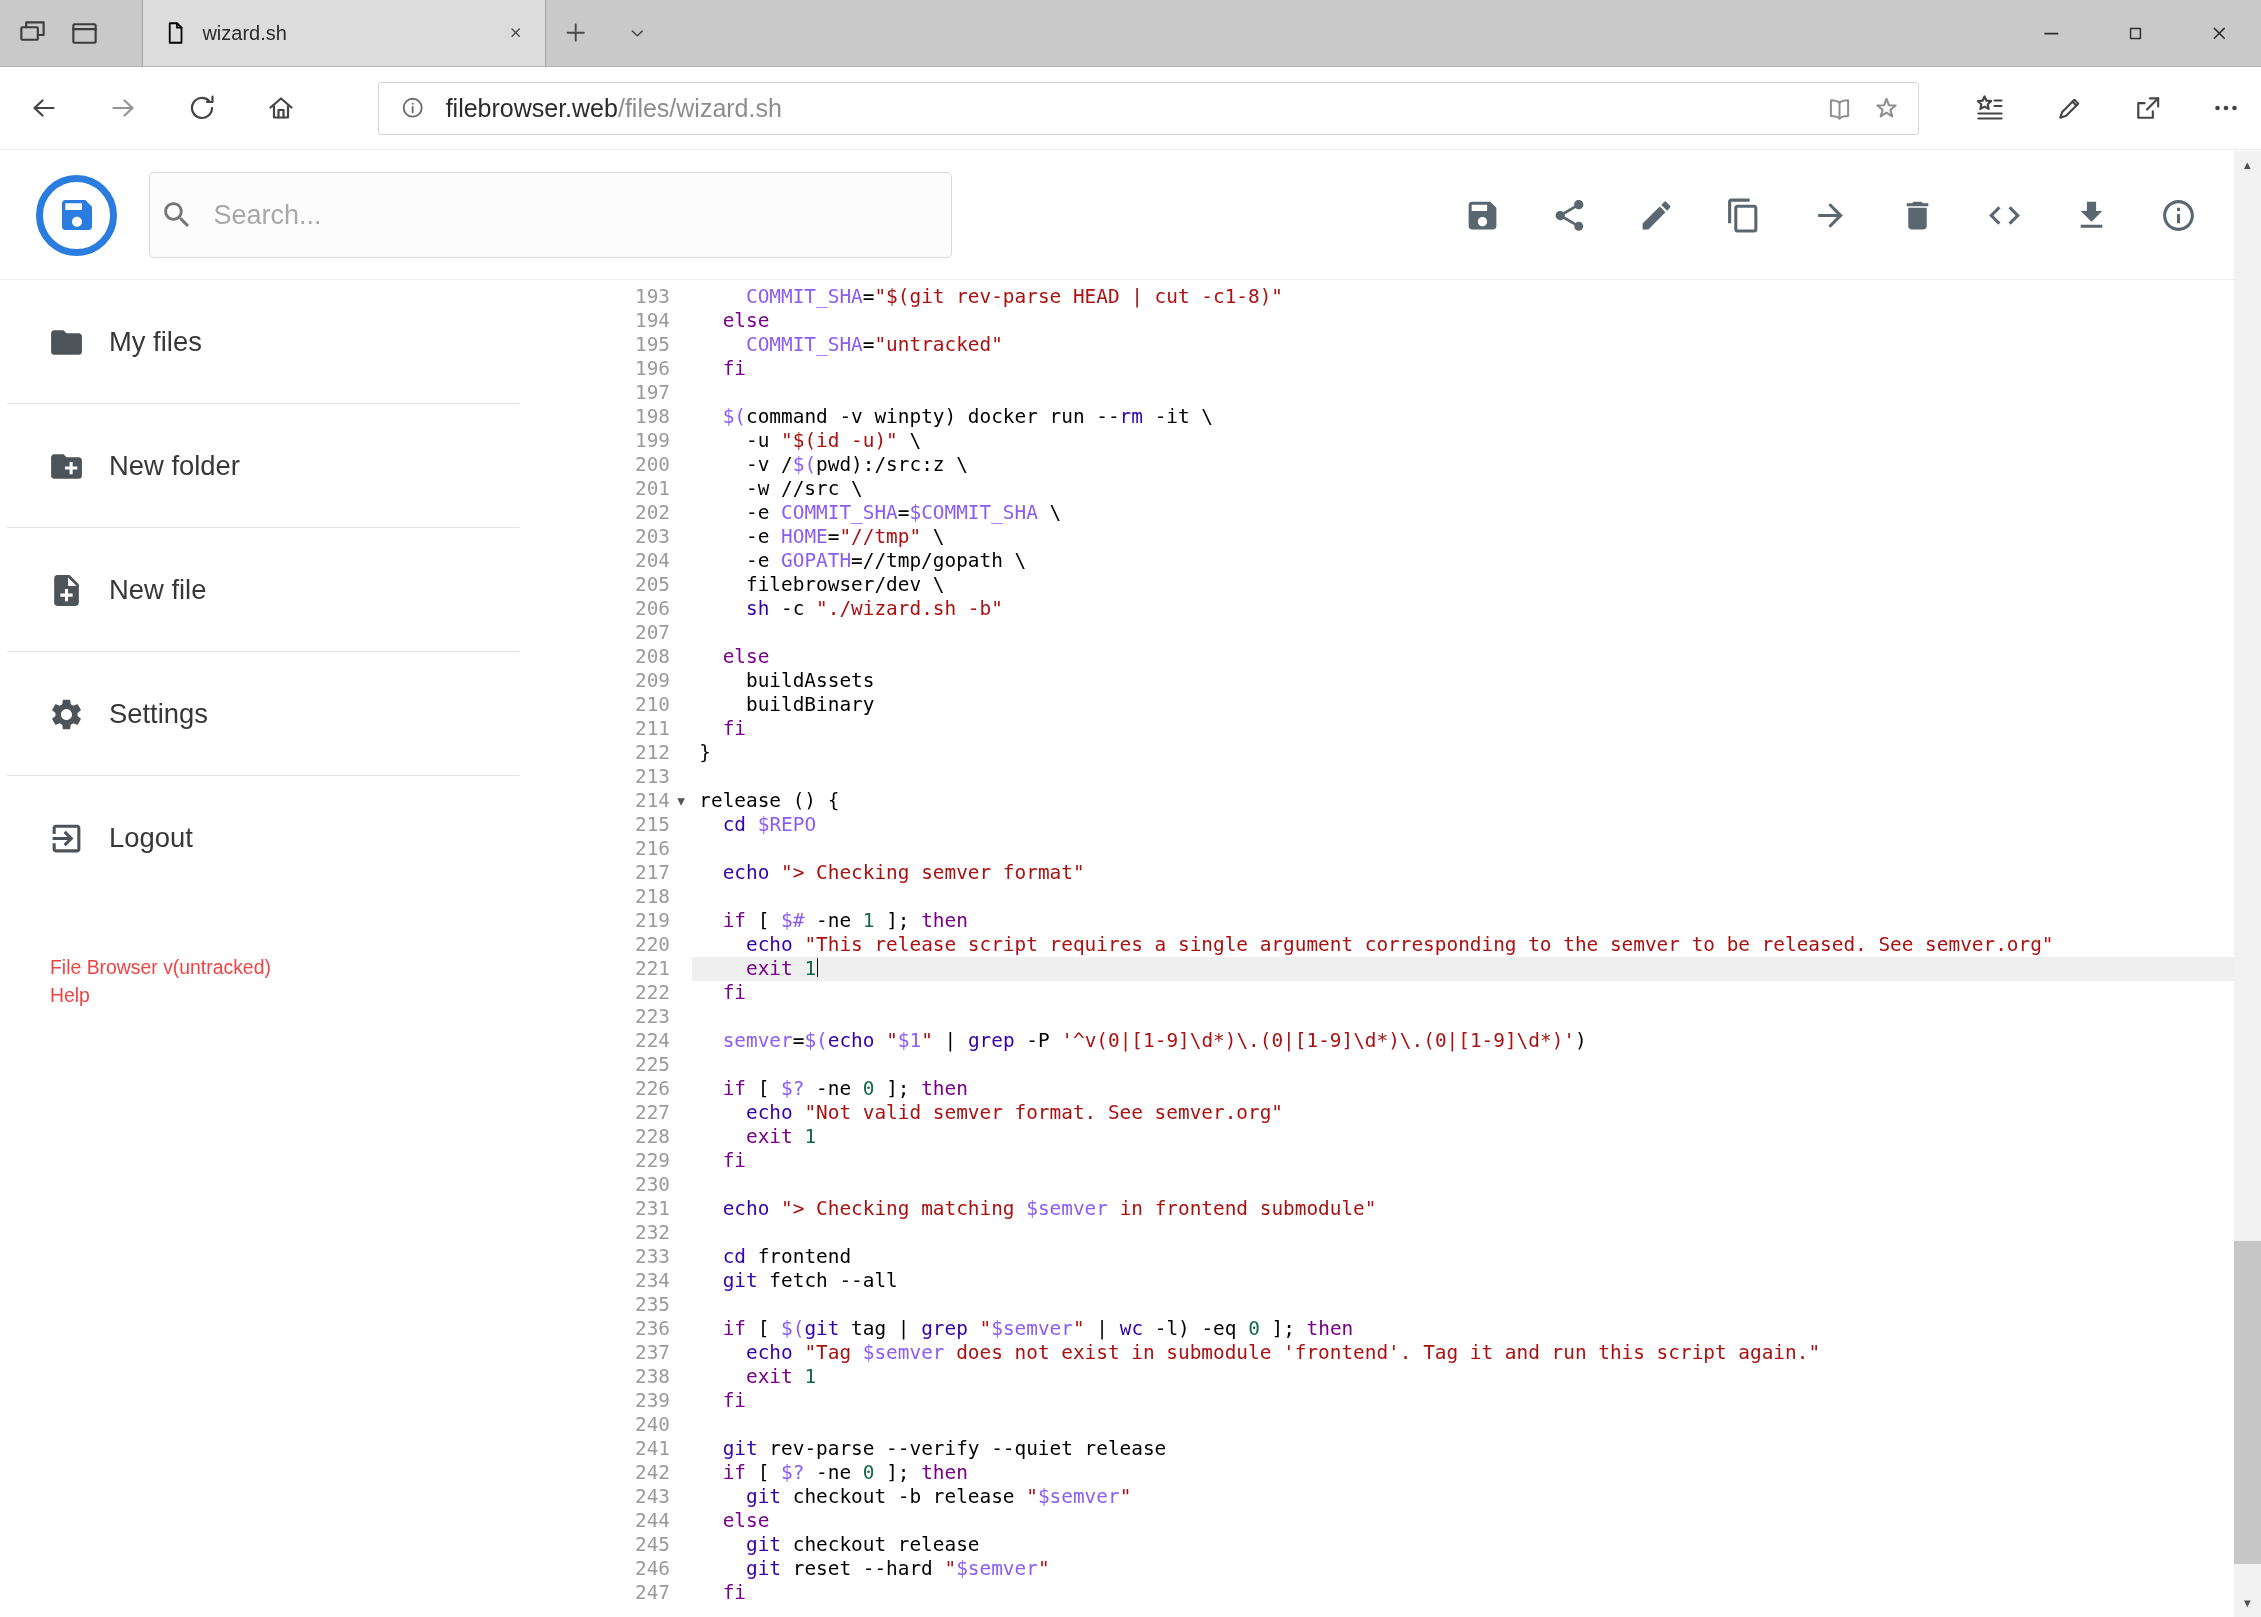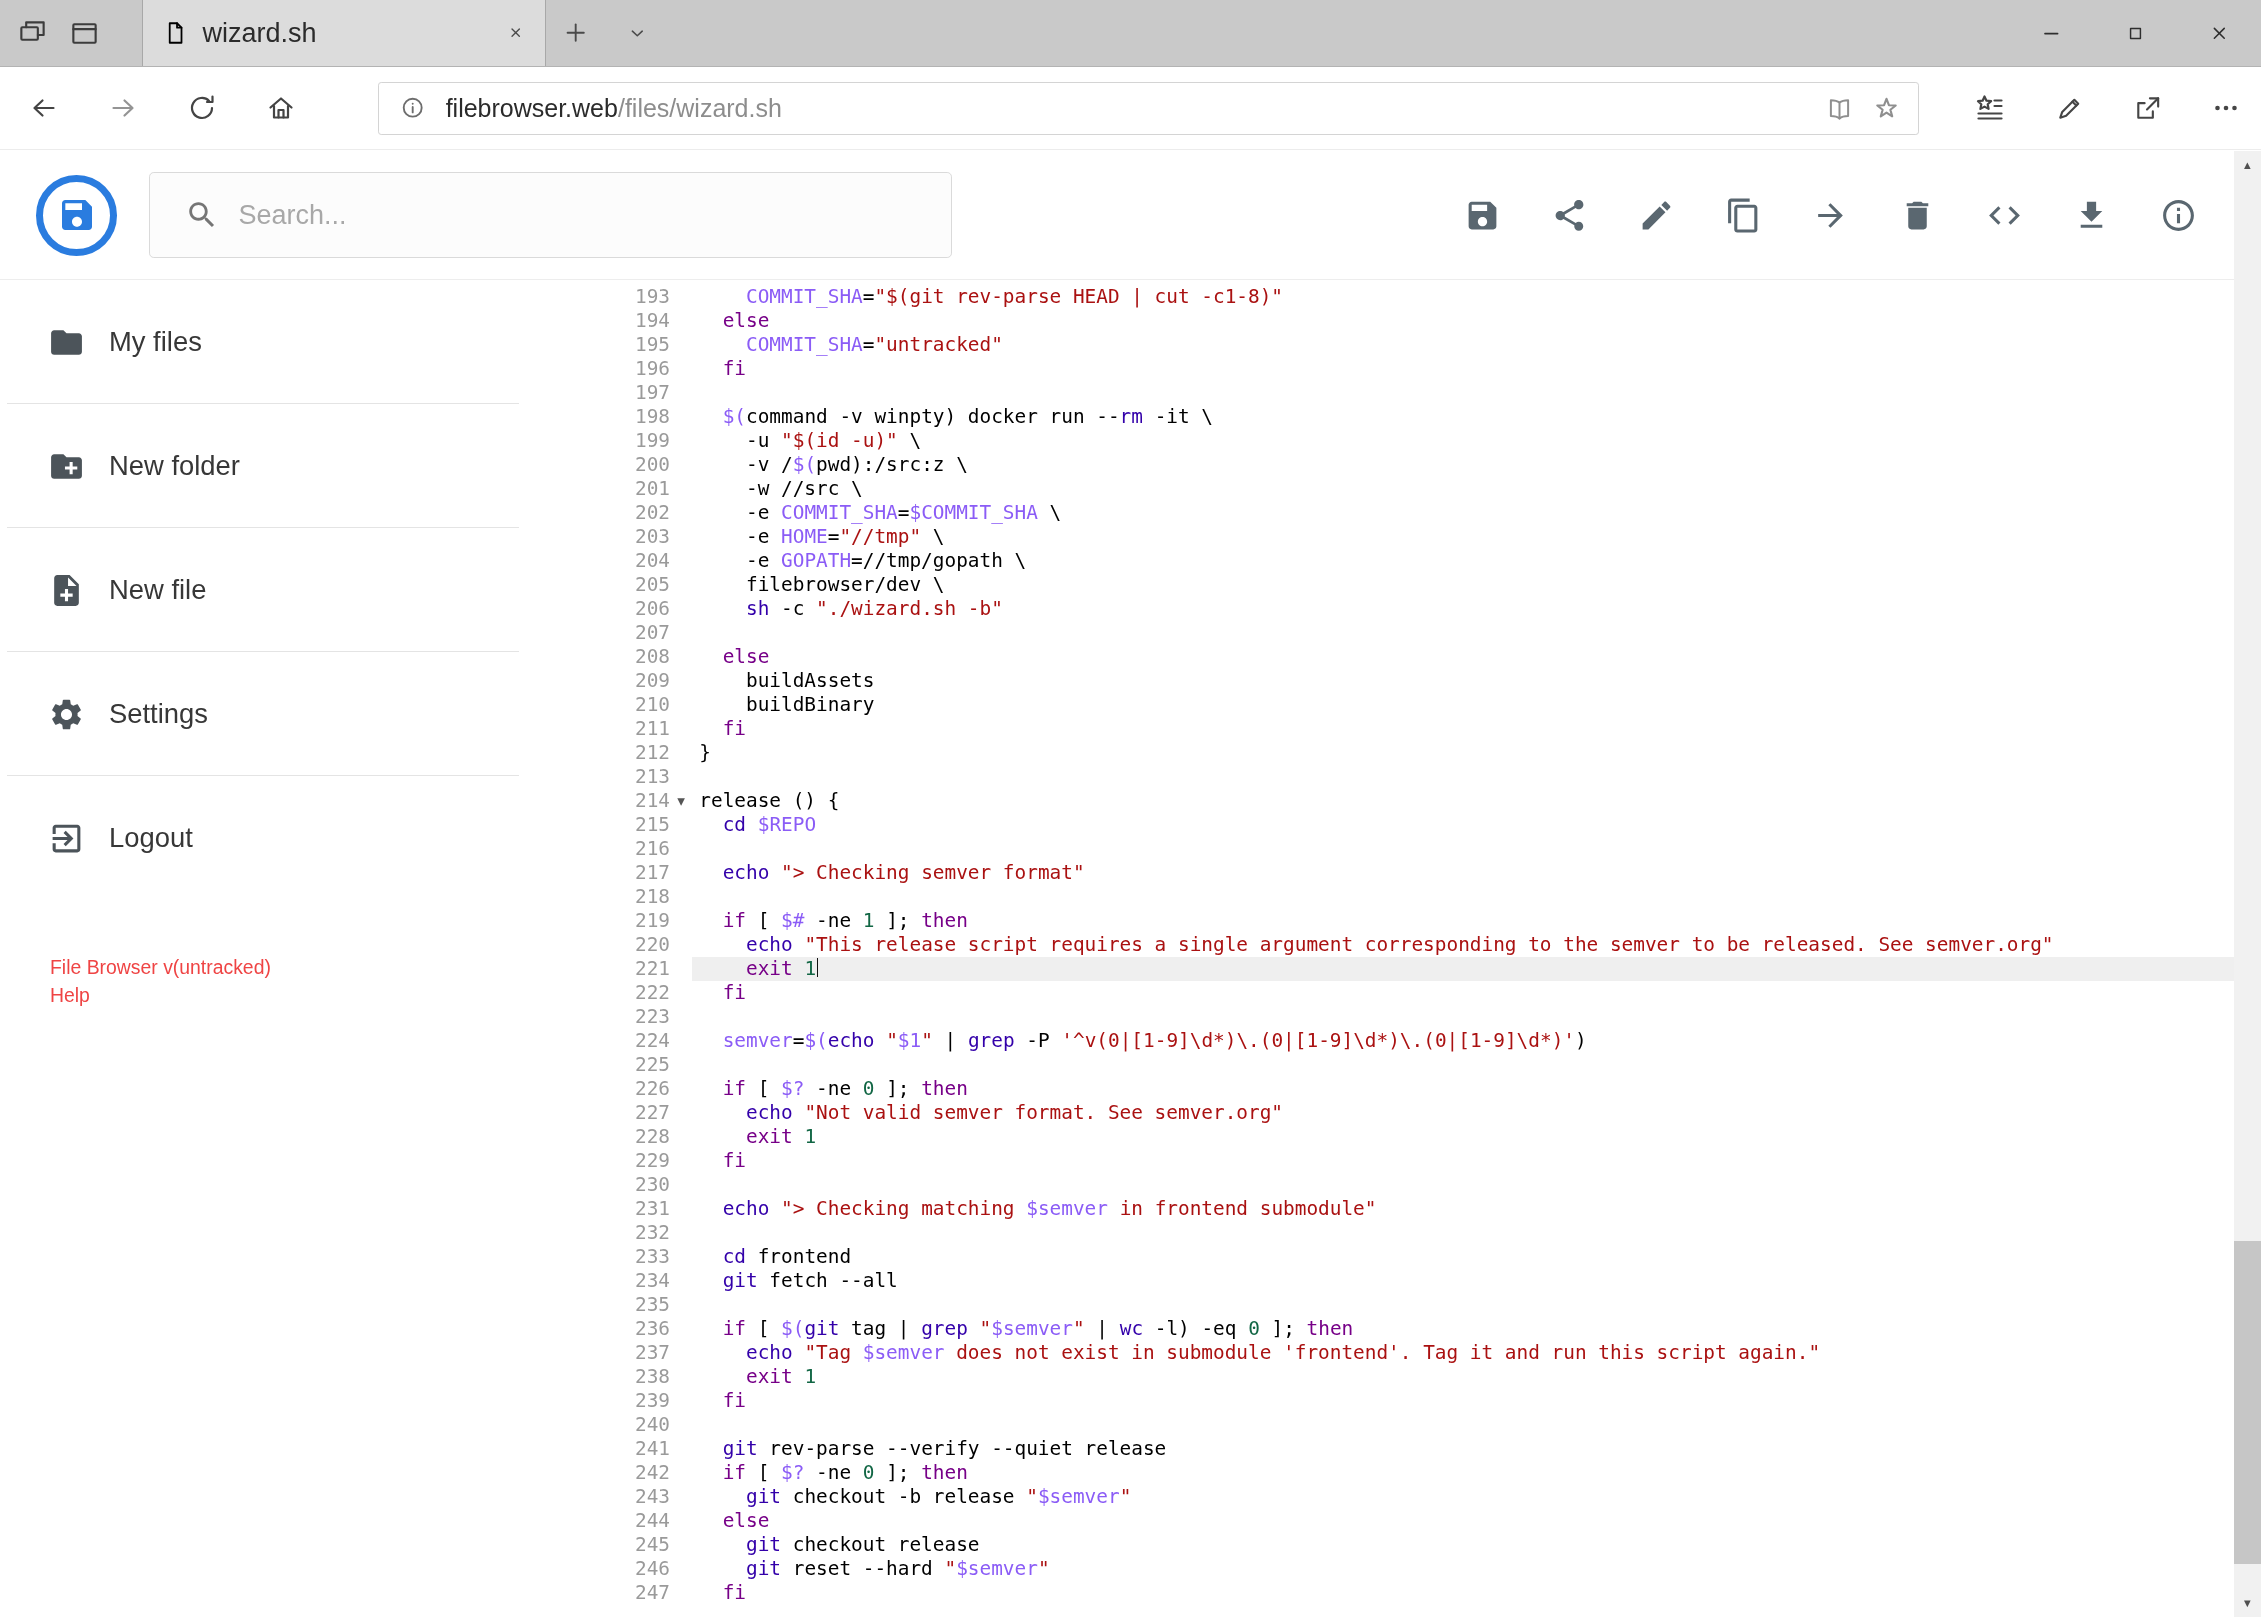--- a/index.html
+++ b/index.html
@@ -9,21 +9,21 @@
   button{font-family:inherit;}
 
   
   .st{fill:none;stroke:currentColor;stroke-width:2.2;stroke-linecap:round;stroke-linejoin:round;}
   .dots circle{fill:currentColor;stroke:none;}
 
   
   .tabbar{height:67px;background:#c9c9c9;border-bottom:0.8px solid #b3b3b3;display:flex;align-items:stretch;padding-left:6.5px;}
   .tb-icon-btn{width:52px;display:flex;align-items:center;justify-content:center;background:none;border:none;cursor:pointer;color:#3c3c3c;}
   .tab{width:404px;margin-left:31px;background:#dcdcdc;border-left:0.8px solid #a8a8a8;border-right:0.8px solid #a8a8a8;display:flex;align-items:center;padding:0 19.4px;gap:14.5px;cursor:pointer;}
-  .tab-title{font-size:27px;color:#2b2b2b;flex:1;white-space:nowrap;overflow:hidden;}
+  .tab-title{font-size:20px;color:#2b2b2b;flex:1;white-space:nowrap;overflow:hidden;}
   .tab-close,.newtab,.tablist{background:none;border:none;cursor:pointer;color:#4a4a4a;display:flex;align-items:center;justify-content:center;}
   .newtab,.tablist{width:61px;}
   .win-controls{margin-left:auto;display:flex;}
   .win-btn{width:84px;display:flex;align-items:center;justify-content:center;background:none;border:none;cursor:pointer;color:#2e2e2e;}
 
   
   .navbar{height:83px;background:#fff;display:flex;align-items:center;padding-left:14.5px;border-bottom:0.8px solid #ececec;}
   .nav-btn{width:60px;height:60px;display:flex;align-items:center;justify-content:center;background:none;border:none;cursor:pointer;margin-right:19.4px;color:#444;}
   .nav-btn.dim{color:#949494;}
   .urlbox{margin-left:48px;width:1553px;height:53px;border:1.6px solid #d4d4d4;border-radius:3.2px;background:#fff;display:flex;align-items:center;padding:0 8px 0 14.5px;cursor:text;}
@@ -33,21 +33,21 @@
   .url-path{color:#8d8d8d;}
   .url-action{width:47px;height:47px;display:flex;align-items:center;justify-content:center;background:none;border:none;cursor:pointer;color:#8f8f8f;}
   .nav-right{display:flex;margin-left:37px;gap:9.7px;}
   .nav-btn2{width:69px;height:60px;display:flex;align-items:center;justify-content:center;background:none;border:none;cursor:pointer;color:#454545;}
 
   
   .app{position:absolute;top:151px;left:0;right:27.4px;bottom:0;background:#fff;display:flex;flex-direction:column;}
   .app-header{height:129px;flex:none;display:flex;align-items:center;padding:0 37px 0 36px;border-bottom:0.8px solid #ededed;}
   .logo{width:81px;height:81px;border-radius:50%;border:7.3px solid #2a7cdf;background:#fff;display:flex;align-items:center;justify-content:center;flex:none;cursor:pointer;}
   .logo svg{width:40px;height:40px;color:#2a7cdf;}
-  .searchbox{margin-left:32px;width:803px;height:86px;border:1.6px solid #dadada;border-radius:4.8px;background:#fcfcfc;display:flex;align-items:center;padding:0 35px;}
+  .searchbox{margin-left:32px;width:803px;height:86px;border:1.6px solid #dadada;border-radius:4.8px;background:#fcfcfc;display:flex;align-items:center;padding:0 10px;}
   .searchbox .mag{width:34px;height:34px;color:#757575;flex:none;}
   .searchbox input{flex:1;border:none;outline:none;background:transparent;font-size:27px;margin-left:19.4px;color:#333;font-family:"Liberation Sans",sans-serif;}
   .searchbox input::placeholder{color:#a8a8a8;}
   .toolbar{margin-left:auto;display:flex;gap:50px;align-items:center;}
   .tb-btn{width:37px;height:37px;padding:0;background:none;border:none;cursor:pointer;color:#5a6770;}
   .tb-btn svg{width:37px;height:37px;display:block;}
 
   .app-body{flex:1;display:flex;overflow:hidden;}
   .sidebar{width:533px;flex:none;display:flex;flex-direction:column;}
   .sb-item{height:124px;display:flex;align-items:center;padding-left:48px;position:relative;cursor:pointer;text-align:right;}

